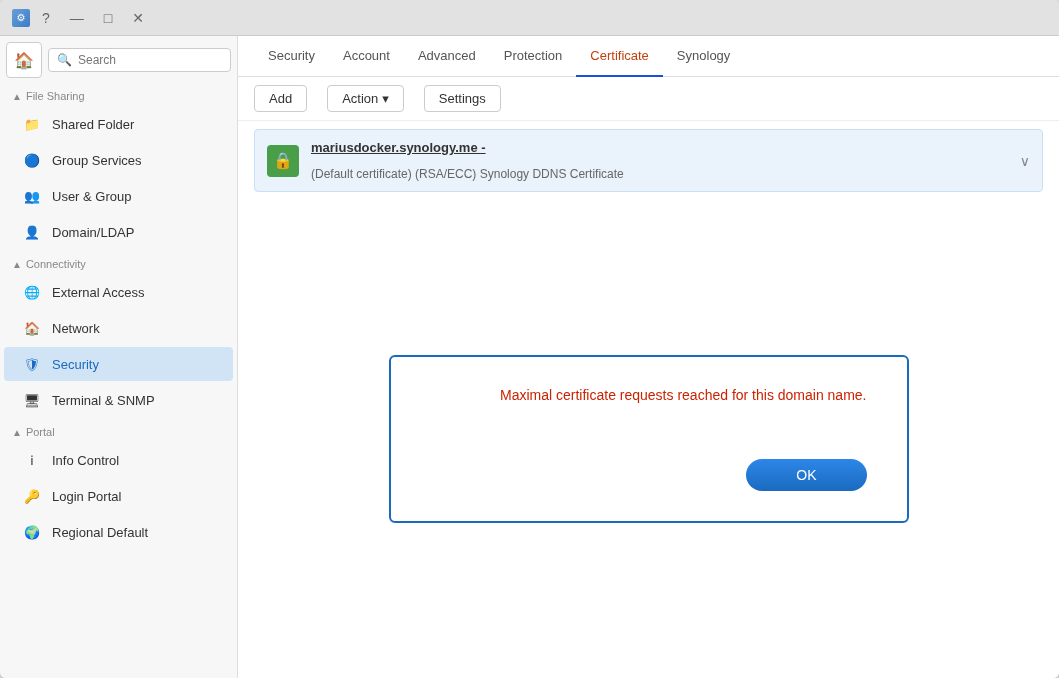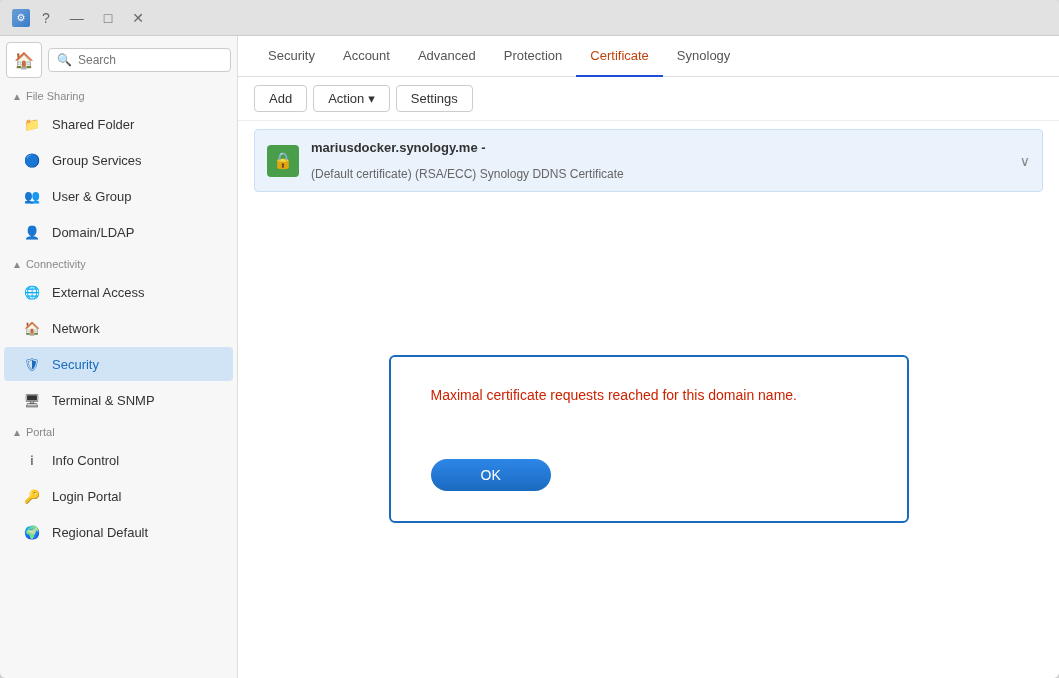--- a/index.html
+++ b/index.html
@@ -179,21 +179,21 @@
       color: #c2410c;
       border-bottom: 2px solid #1d4ed8;
       font-weight: 500;
     }
 
     
     .toolbar {
       display: flex;
       align-items: center;
       padding: 8px 16px;
-      gap: 6px;
+      gap: 20px;
       border-bottom: 1px solid #eee;
       flex-shrink: 0;
     }
     .btn {
       padding: 5px 14px;
       border: 1px solid #ccc;
       border-radius: 4px;
       background: white;
       cursor: pointer;
       font-size: 13px;
@@ -223,21 +223,21 @@
       background: #4a9e4a;
       border-radius: 4px;
       display: flex;
       align-items: center;
       justify-content: center;
       color: white;
       font-size: 16px;
       flex-shrink: 0;
     }
     .cert-info { flex: 1; }
-    .cert-name { font-weight: 600; font-size: 13px; color: #333; }
+    .cert-name { font-weight: 600; font-size: 13px; color: #333; text-decoration: underline; }
     .cert-desc { font-size: 12px; color: #666; margin-top: 12px; }
     .cert-chevron { color: #888; font-size: 14px; }
 
     
     .content-body {
       flex: 1;
       padding: 16px;
       position: relative;
     }
 
@@ -251,21 +251,21 @@
     }
 
     .dialog {
       background: white;
       border: 2px solid #1a6bbf;
       border-radius: 6px;
       width: 520px;
       padding: 30px 40px;
       display: flex;
       flex-direction: column;
-      align-items: flex-start;
+      align-items: flex-end;
       gap: 16px;
     }
 
     .dialog-message {
       font-size: 14px;
       color: #cc2200;
       text-align: center;
     }
 
     .dialog-ok-btn {

